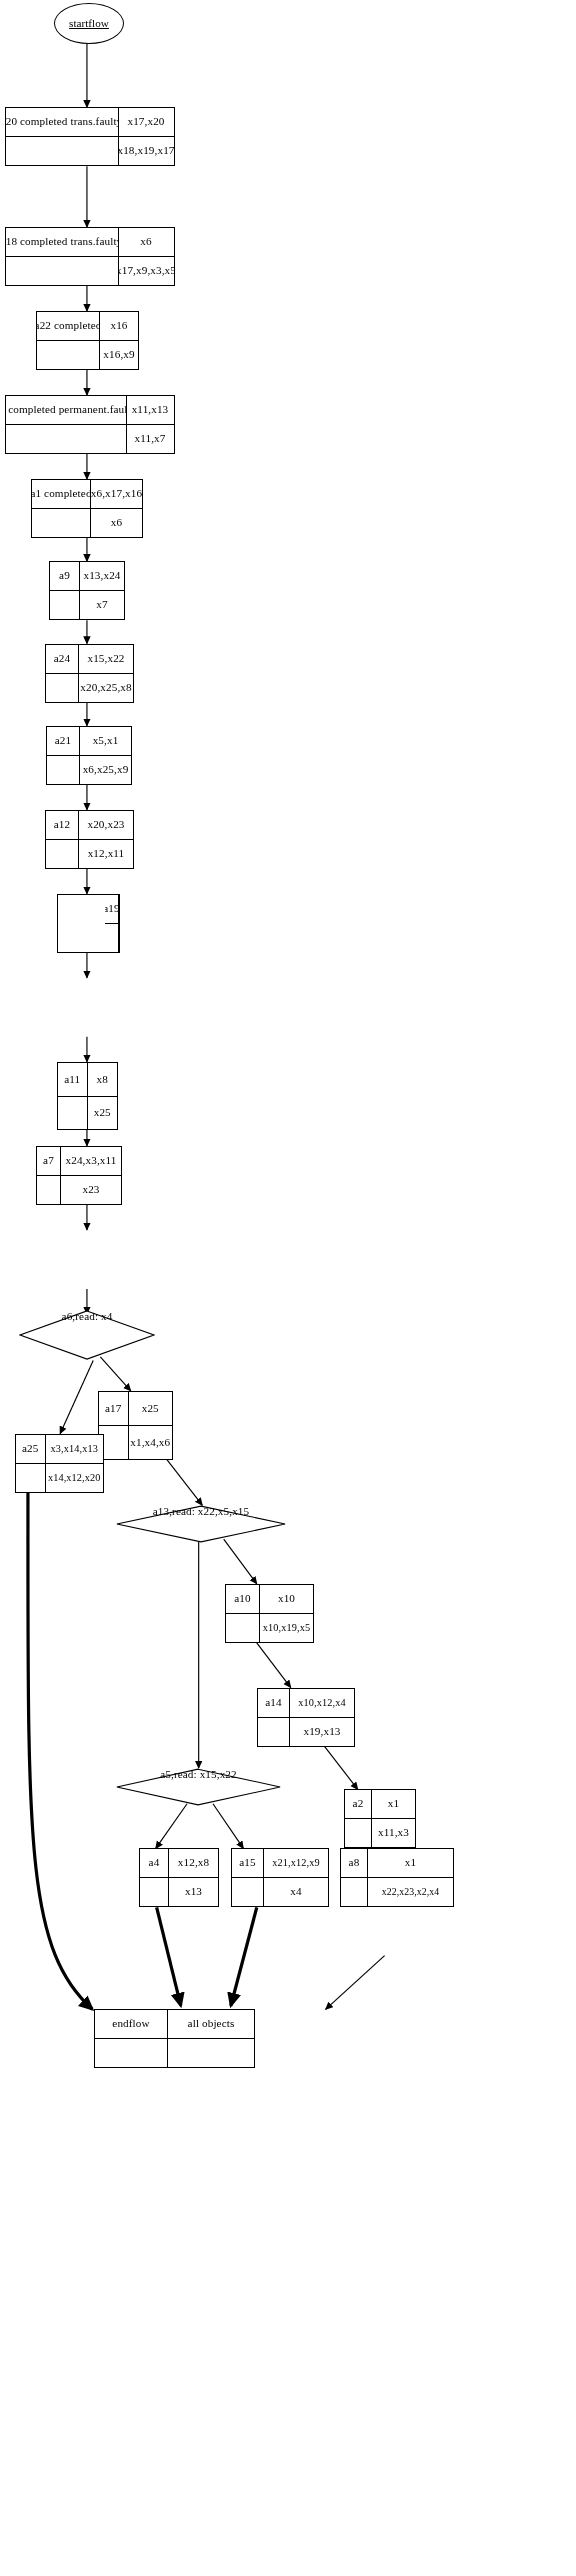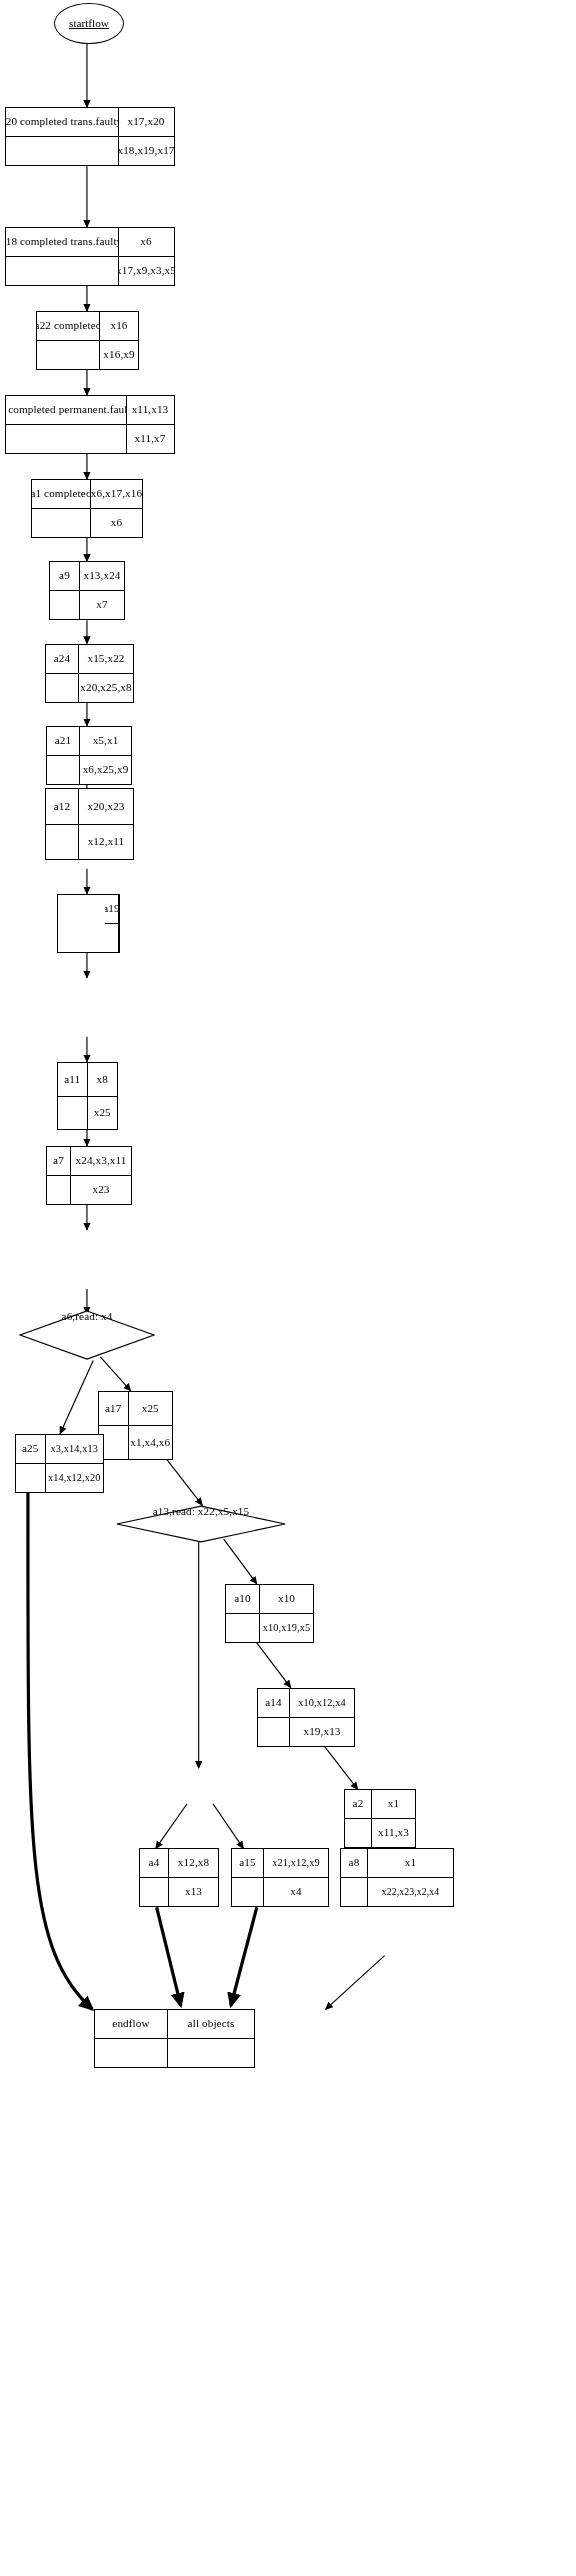--- a/index.html
+++ b/index.html
@@ -227,21 +227,21 @@
     <div class="row top">
       <div class="cell left" style="width:33px;">a21</div>
       <div class="cell" style="flex:1;">x5,x1</div>
     </div>
     <div class="row">
       <div class="cell left blank" style="width:33px;"></div>
       <div class="cell" style="flex:1;">x6,x25,x9</div>
     </div>
   </div>
 
-  <div class="node" style="left:45px;top:788px;width:89px;height:72px;">
+  <div class="node" style="left:45px;top:810px;width:89px;height:59px;">
     <div class="row top">
       <div class="cell left" style="width:33px;">a12</div>
       <div class="cell" style="flex:1;">x20,x23</div>
     </div>
     <div class="row">
       <div class="cell left blank" style="width:33px;"></div>
       <div class="cell" style="flex:1;">x12,x11</div>
     </div>
   </div>
 
@@ -261,21 +261,21 @@
     <div class="row top">
       <div class="cell left" style="width:29.5px;">a11</div>
       <div class="cell" style="flex:1;">x8</div>
     </div>
     <div class="row">
       <div class="cell left blank" style="width:29.5px;"></div>
       <div class="cell" style="flex:1;">x25</div>
     </div>
   </div>
 
-  <div class="node" style="left:46px;top:1146px;width:86px;height:59px;">
+  <div class="node" style="left:36px;top:1146px;width:86px;height:59px;">
     <div class="row top">
       <div class="cell left" style="width:24px;">a7</div>
       <div class="cell" style="flex:1;">x24,x3,x11</div>
     </div>
     <div class="row">
       <div class="cell left blank" style="width:24px;"></div>
       <div class="cell" style="flex:1;">x23</div>
     </div>
   </div>
 
@@ -330,20 +330,26 @@
     <div class="row top">
       <div class="cell left" style="width:32px;">a14</div>
       <div class="cell" style="flex:1;font-size:10.3px;">x10,x12,x4</div>
     </div>
     <div class="row">
       <div class="cell left blank" style="width:32px;"></div>
       <div class="cell" style="flex:1;">x19,x13</div>
     </div>
   </div>
 
+  <div class="diamond" style="left:116px;top:1768px;width:165px;height:38px;">
+    <svg width="165" height="38" viewBox="0 0 185 42">
+      <polygon points="92,1 184,21 92,41 1,21" fill="#ffffff" stroke="#000" stroke-width="1.2"></polygon>
+    </svg>
+    <span class="dlabel">a5,read: x15,x22</span>
+  </div>
 
   <div class="node" style="left:344px;top:1789px;width:72px;height:59px;">
     <div class="row top">
       <div class="cell left" style="width:27px;">a2</div>
       <div class="cell" style="flex:1;">x1</div>
     </div>
     <div class="row">
       <div class="cell left blank" style="width:27px;"></div>
       <div class="cell" style="flex:1;">x11,x3</div>
     </div>

